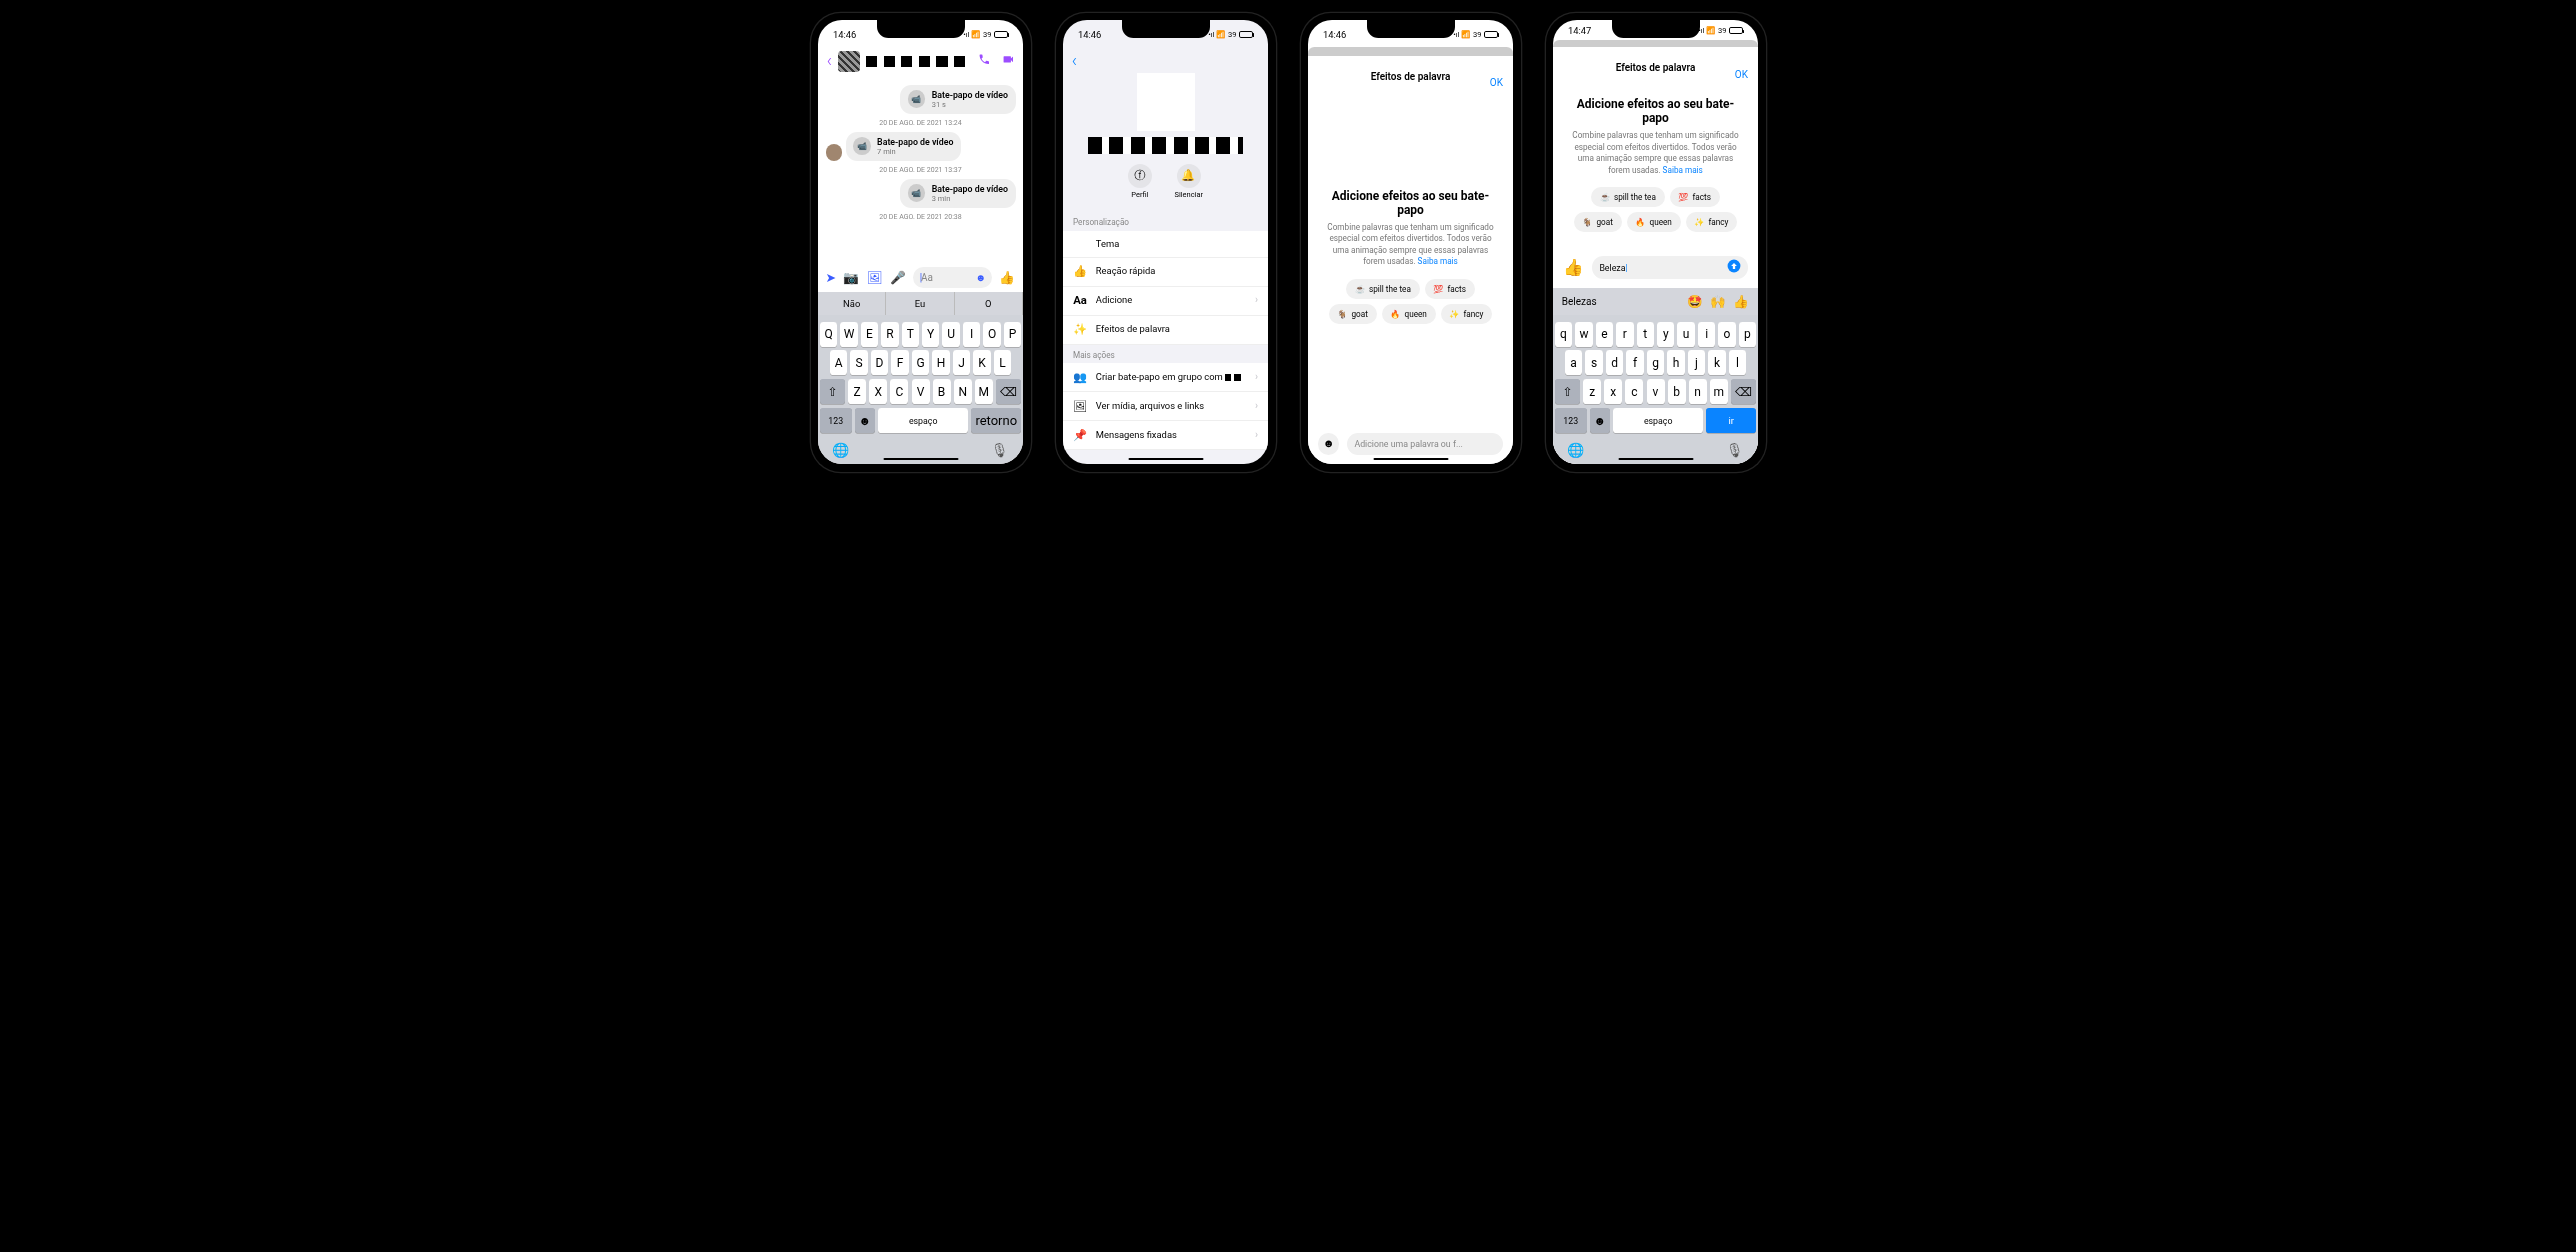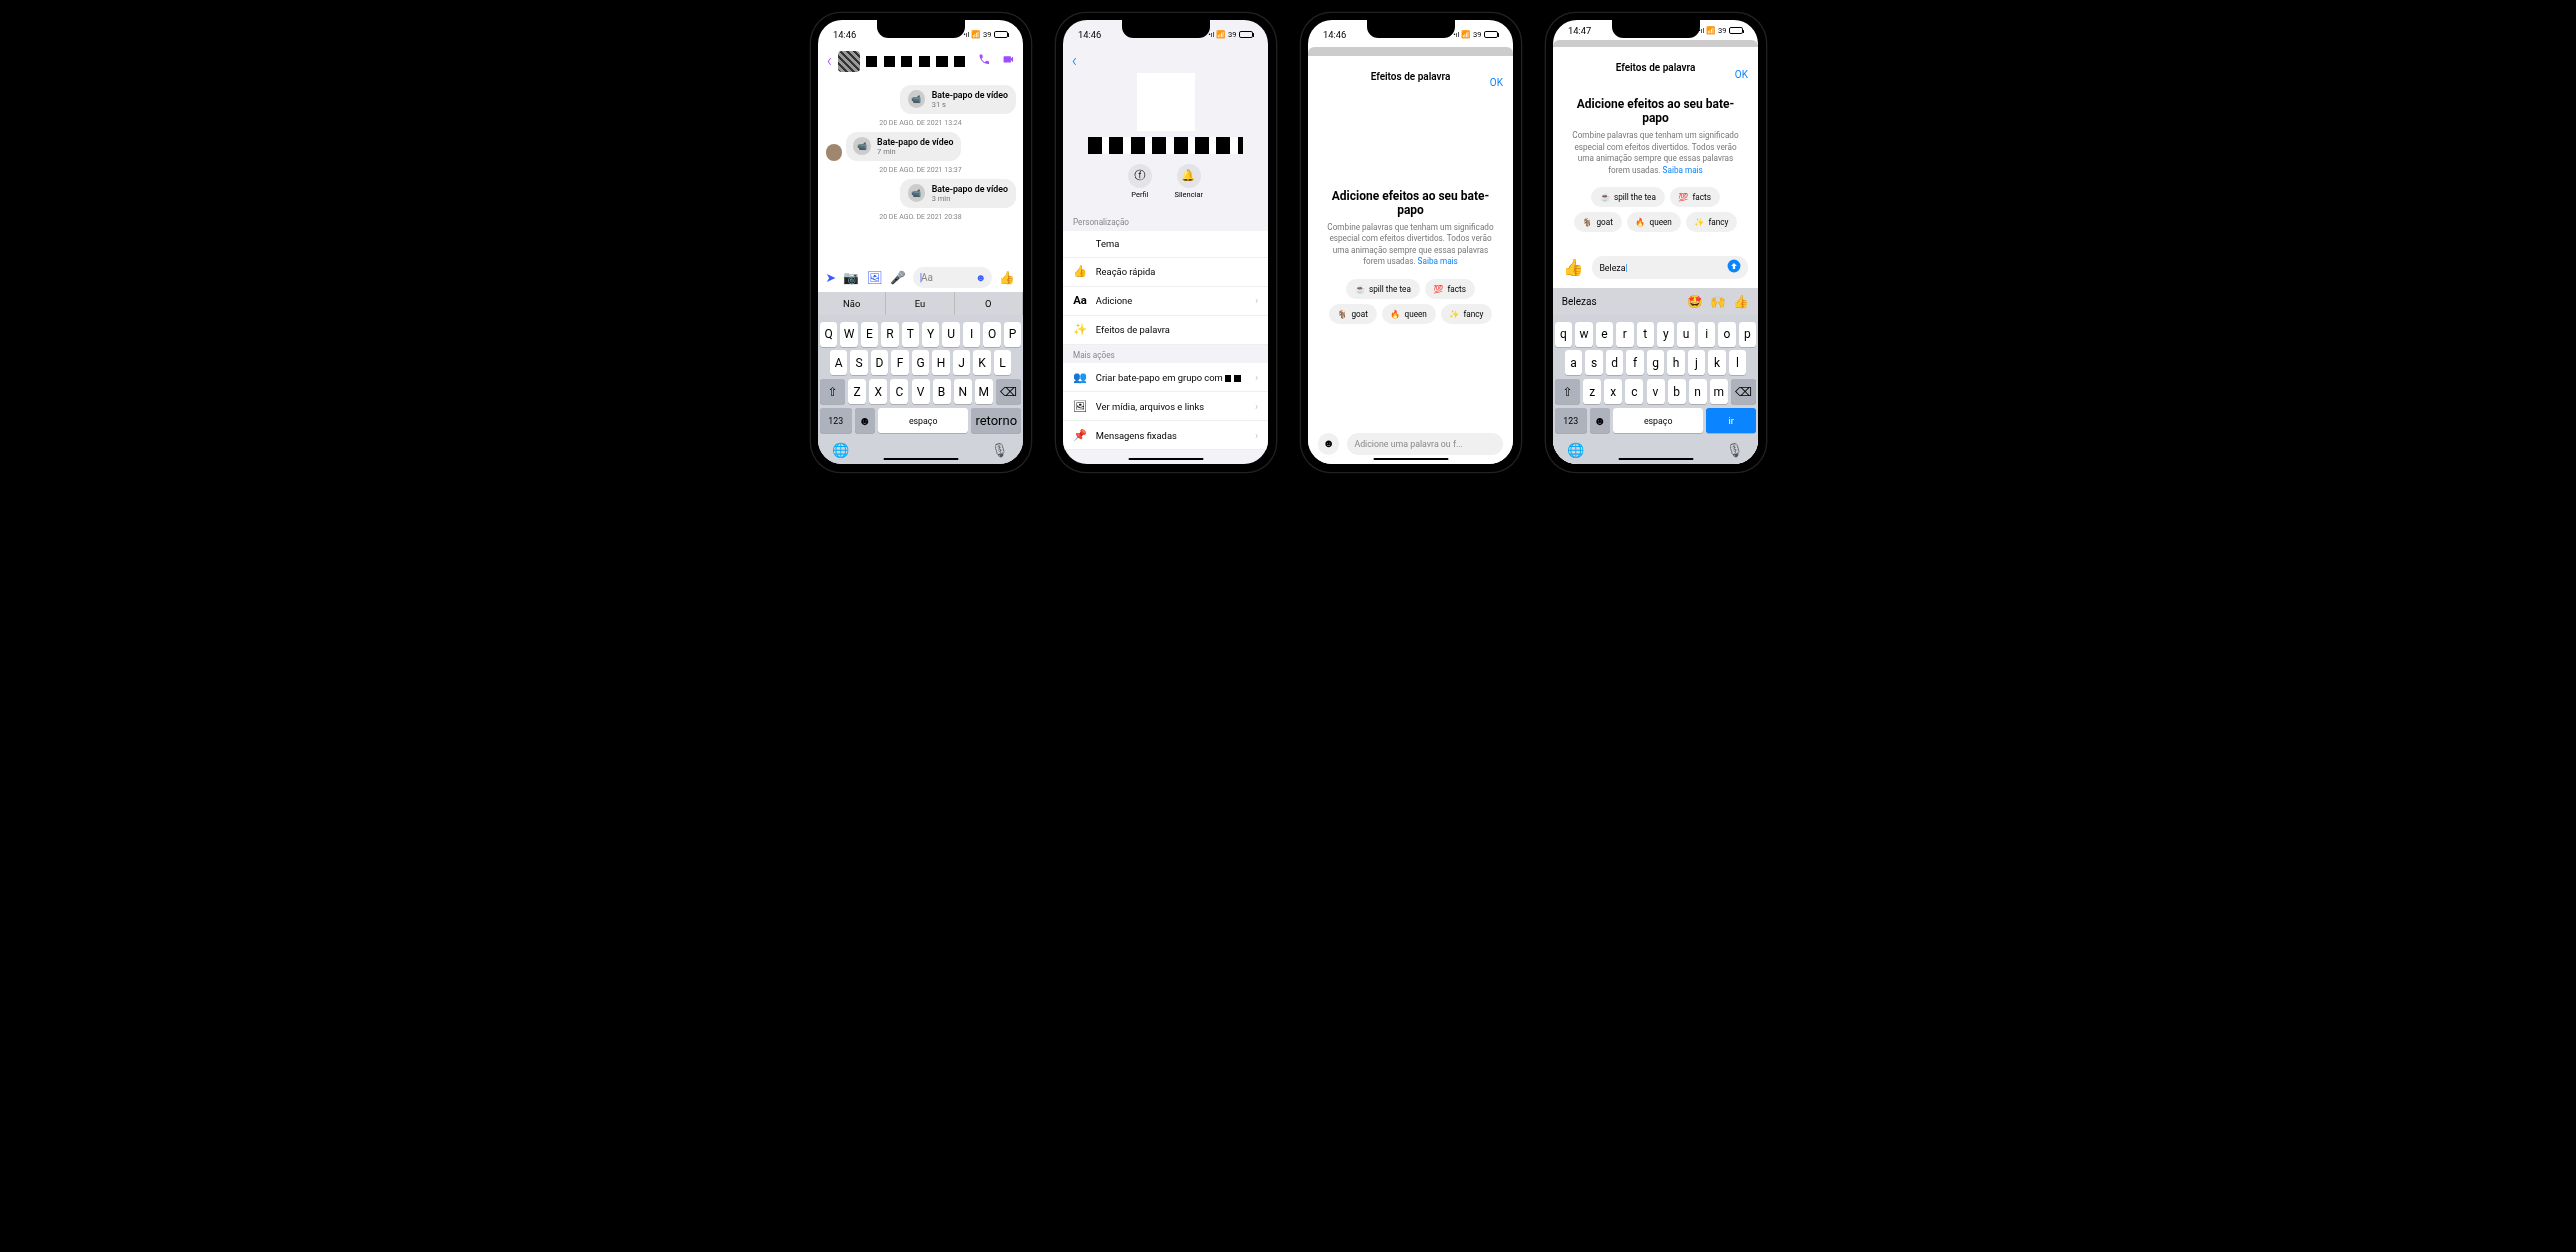--- a/index.html
+++ b/index.html
@@ -50,21 +50,21 @@
   .s2-back { color: #0a84ff; font-size: 17.6px; font-weight: 300; }
   .profile-block { text-align: center; padding: 0 12.6px; }
   .profile-pic { width: 58px; height: 58px; background: #fff; margin: 0 auto 6.3px; }
   .profile-name-redacted { height: 16.4px; background-image: repeating-linear-gradient(90deg,#000,#000 14px,#fff 14px,#fff 21.4px); margin: 3.8px 12.6px; }
   .action-row { display: flex; justify-content: center; gap: 22.6px; margin: 10px 0 12.6px; }
   .action-btn { text-align: center; }
   .action-btn .circ { width: 24px; height: 24px; border-radius: 50%; background: #e4e4e8; display: flex; align-items: center; justify-content: center; margin: 0 auto 2.5px; font-size: 11.3px; }
   .action-btn .lbl { font-size: 7.5px; }
   .section-title { font-size: 8.2px; color: #888; padding: 5px 10px 3.8px; }
   .settings-list { background: #fff; }
-  .settings-item { display: flex; align-items: center; gap: 8.8px; padding: 7.5px 10px; border-bottom: 0.3px solid #eee; font-size: 9.4px; }
+  .settings-item { display: flex; align-items: flex-start; gap: 8.8px; padding: 7.5px 10px; border-bottom: 0.3px solid #eee; font-size: 9.4px; }
   .settings-item .sicon { width: 14px; text-align: center; font-size: 11.3px; }
   .settings-item .chev { margin-left: auto; color: #c7c7cc; font-size: 10px; }
   .gradient-circ { width: 12.6px; height: 12.6px; border-radius: 50%; background: radial-gradient(circle at 30% 30%, #6a5cff, #ff4da6); }
 
   
   .modal-bg { background: #ccc; height: 8.8px; border-radius: 6.3px 6.3px 0 0; margin-top: -1.3px; }
   .modal { background: #fff; border-radius: 7.5px 7.5px 0 0; flex: 1; display: flex; flex-direction: column; position: relative; }
   .modal-header { display: flex; justify-content: space-between; padding: 8.8px 10px; font-size: 10px; align-items: center; }
   .modal-header .title { font-weight: 600; position: absolute; left: 50%; transform: translateX(-50%); }
   .modal-header .ok { color: #0a84ff; font-weight: 400; margin-top: 13px; }

